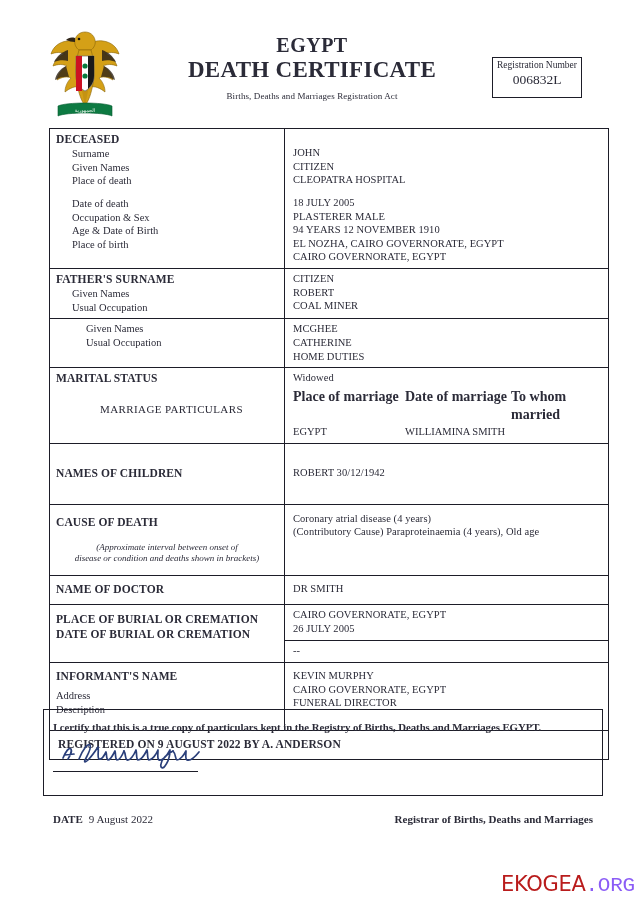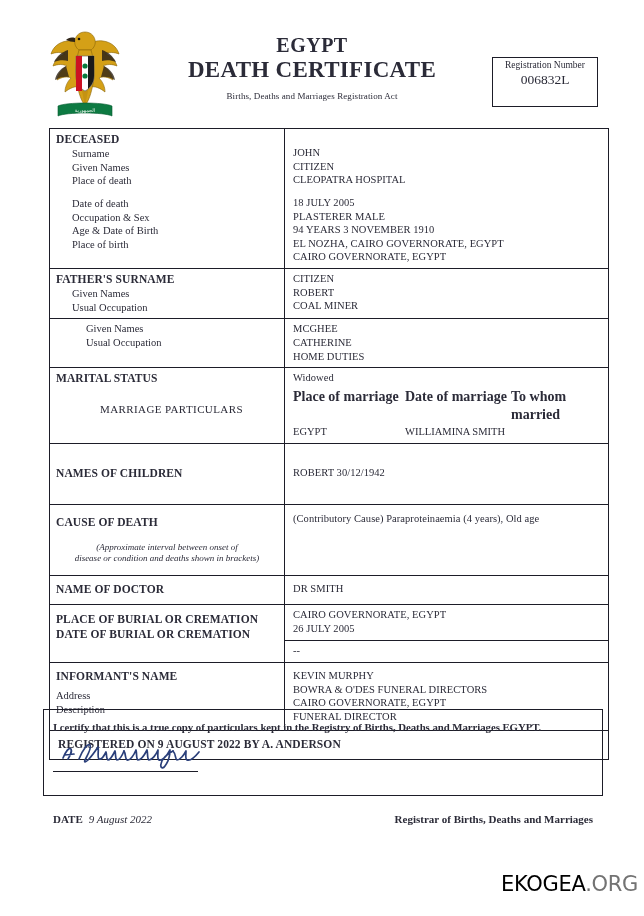--- a/index.html
+++ b/index.html
@@ -48,24 +48,24 @@
     line-height: 1.1;
   }
   .title-act {
     font-size: 9px;
     margin-top: 9px;
     letter-spacing: 0.1px;
   }
   .regbox {
     position: absolute;
     left: 492px; top: 33px;
-    width: 106px;
+    width: 90px;
     border: 1.4px solid #1d1d28;
     text-align: center;
-    padding: 2px 0 17px 0;
+    padding: 2px 0 8px 0;
     box-sizing: border-box;
   }
   .regbox-label { font-size: 9.5px; line-height: 1.25; }
   .regbox-value { font-size: 13.5px; line-height: 1.25; }
 
   
   .cert-table {
     position: absolute;
     left: 49px; top: 128px;
     width: 560px;
@@ -176,33 +176,33 @@
     width: 145px;
     border-bottom: 1.1px solid #1d1d28;
   }
   .certify-foot {
     display: flex;
     justify-content: space-between;
     align-items: baseline;
     margin-top: 5px;
   }
   .date-lbl { font-size: 11px; font-weight: bold; }
-  .date-val { font-size: 11px; margin-left: 6px; font-style: italic; }
+  .date-val { font-size: 11px; margin-left: 6px; }
   .registrar { font-size: 11px; font-weight: bold; margin-top: 36px; }
 
   
   .watermark {
     position: absolute;
     left: 501px; top: 872px;
     font-family: "DejaVu Sans", "Liberation Sans", sans-serif;
     font-size: 21px;
     letter-spacing: -0.3px;
   }
-  .wm-a { color: #000000; text-align: center; }
-  .wm-b { color: #737373; }
+  .wm-a { color: #b91c1c; text-align: center; }
+  .wm-b { color: #8b5cf6; font-family: Liberation Mono, monospace; }
 </style>
 </head>
 <body>
 
 <div class="header">
 
   <div class="emblem">
     <svg width="78" height="96" viewBox="0 0 78 96">
 
       <path d="M39 18 C33 14 27 12 21 13 C13 14 7 19 5 26 C10 24 15 24 19 26 C13 28 9 32 7 38 C12 36 17 36 21 38 C16 41 12 46 11 52 C16 49 21 48 25 50 C21 54 19 59 19 64 C24 60 29 58 33 59 Z" fill="#d4a017" stroke="#8a6508" stroke-width="0.6"></path>
@@ -258,21 +258,21 @@
       <div class="sub">Place of birth</div>
     </div>
     <div class="col-r">
       <div class="gap" style="height:14px"></div>
       <div class="val">JOHN</div>
       <div class="val">CITIZEN</div>
       <div class="val">CLEOPATRA HOSPITAL</div>
       <div class="gap"></div>
       <div class="val">18 JULY 2005</div>
       <div class="val">PLASTERER   MALE</div>
-      <div class="val">94 YEARS   3 NOVEMBER 1910</div>
+      <div class="val">94 YEARS   12 NOVEMBER 1910</div>
       <div class="val">EL NOZHA, CAIRO GOVERNORATE, EGYPT</div>
       <div class="val">CAIRO GOVERNORATE, EGYPT</div>
     </div>
   </div>
 
   <div class="row">
     <div class="col-l">
       <div class="hdr">FATHER'S SURNAME</div>
       <div class="sub">Given Names</div>
       <div class="sub">Usual Occupation</div>
@@ -326,20 +326,21 @@
     </div>
   </div>
 
   <div class="row">
     <div class="col-l" style="padding-top:10px;padding-bottom:10px">
       <div class="hdr">CAUSE OF DEATH</div>
       <div class="note">(Approximate interval between onset of</div>
       <div class="note" style="margin-top:0">disease or condition and deaths shown in brackets)</div>
     </div>
     <div class="col-r" style="padding-top:7px">
+      <div class="val">Coronary atrial disease (4 years)</div>
       <div class="val">(Contributory Cause) Paraproteinaemia (4 years), Old age</div>
     </div>
   </div>
 
   <div class="row">
     <div class="col-l" style="padding-top:6px;padding-bottom:7px">
       <div class="hdr">NAME OF DOCTOR</div>
     </div>
     <div class="col-r" style="padding-top:6px">
       <div class="val">DR SMITH</div>
@@ -364,21 +365,20 @@
 
   <div class="row">
     <div class="col-l" style="padding-top:6px;padding-bottom:14px">
       <div class="hdr">INFORMANT'S NAME</div>
       <div class="gap" style="height:5px"></div>
       <div class="sub flush">Address</div>
       <div class="sub flush">Description</div>
     </div>
     <div class="col-r" style="padding-top:6px">
       <div class="val">KEVIN MURPHY</div>
-      <div class="val">BOWRA &amp; O'DES FUNERAL DIRECTORS</div>
       <div class="val">CAIRO GOVERNORATE, EGYPT</div>
       <div class="val">FUNERAL DIRECTOR</div>
     </div>
   </div>
 
   <div class="row">
     <div class="reg-row" style="width:100%">
       <div class="hdr">REGISTERED ON 9 AUGUST 2022 BY A. ANDERSON</div>
     </div>
   </div>

